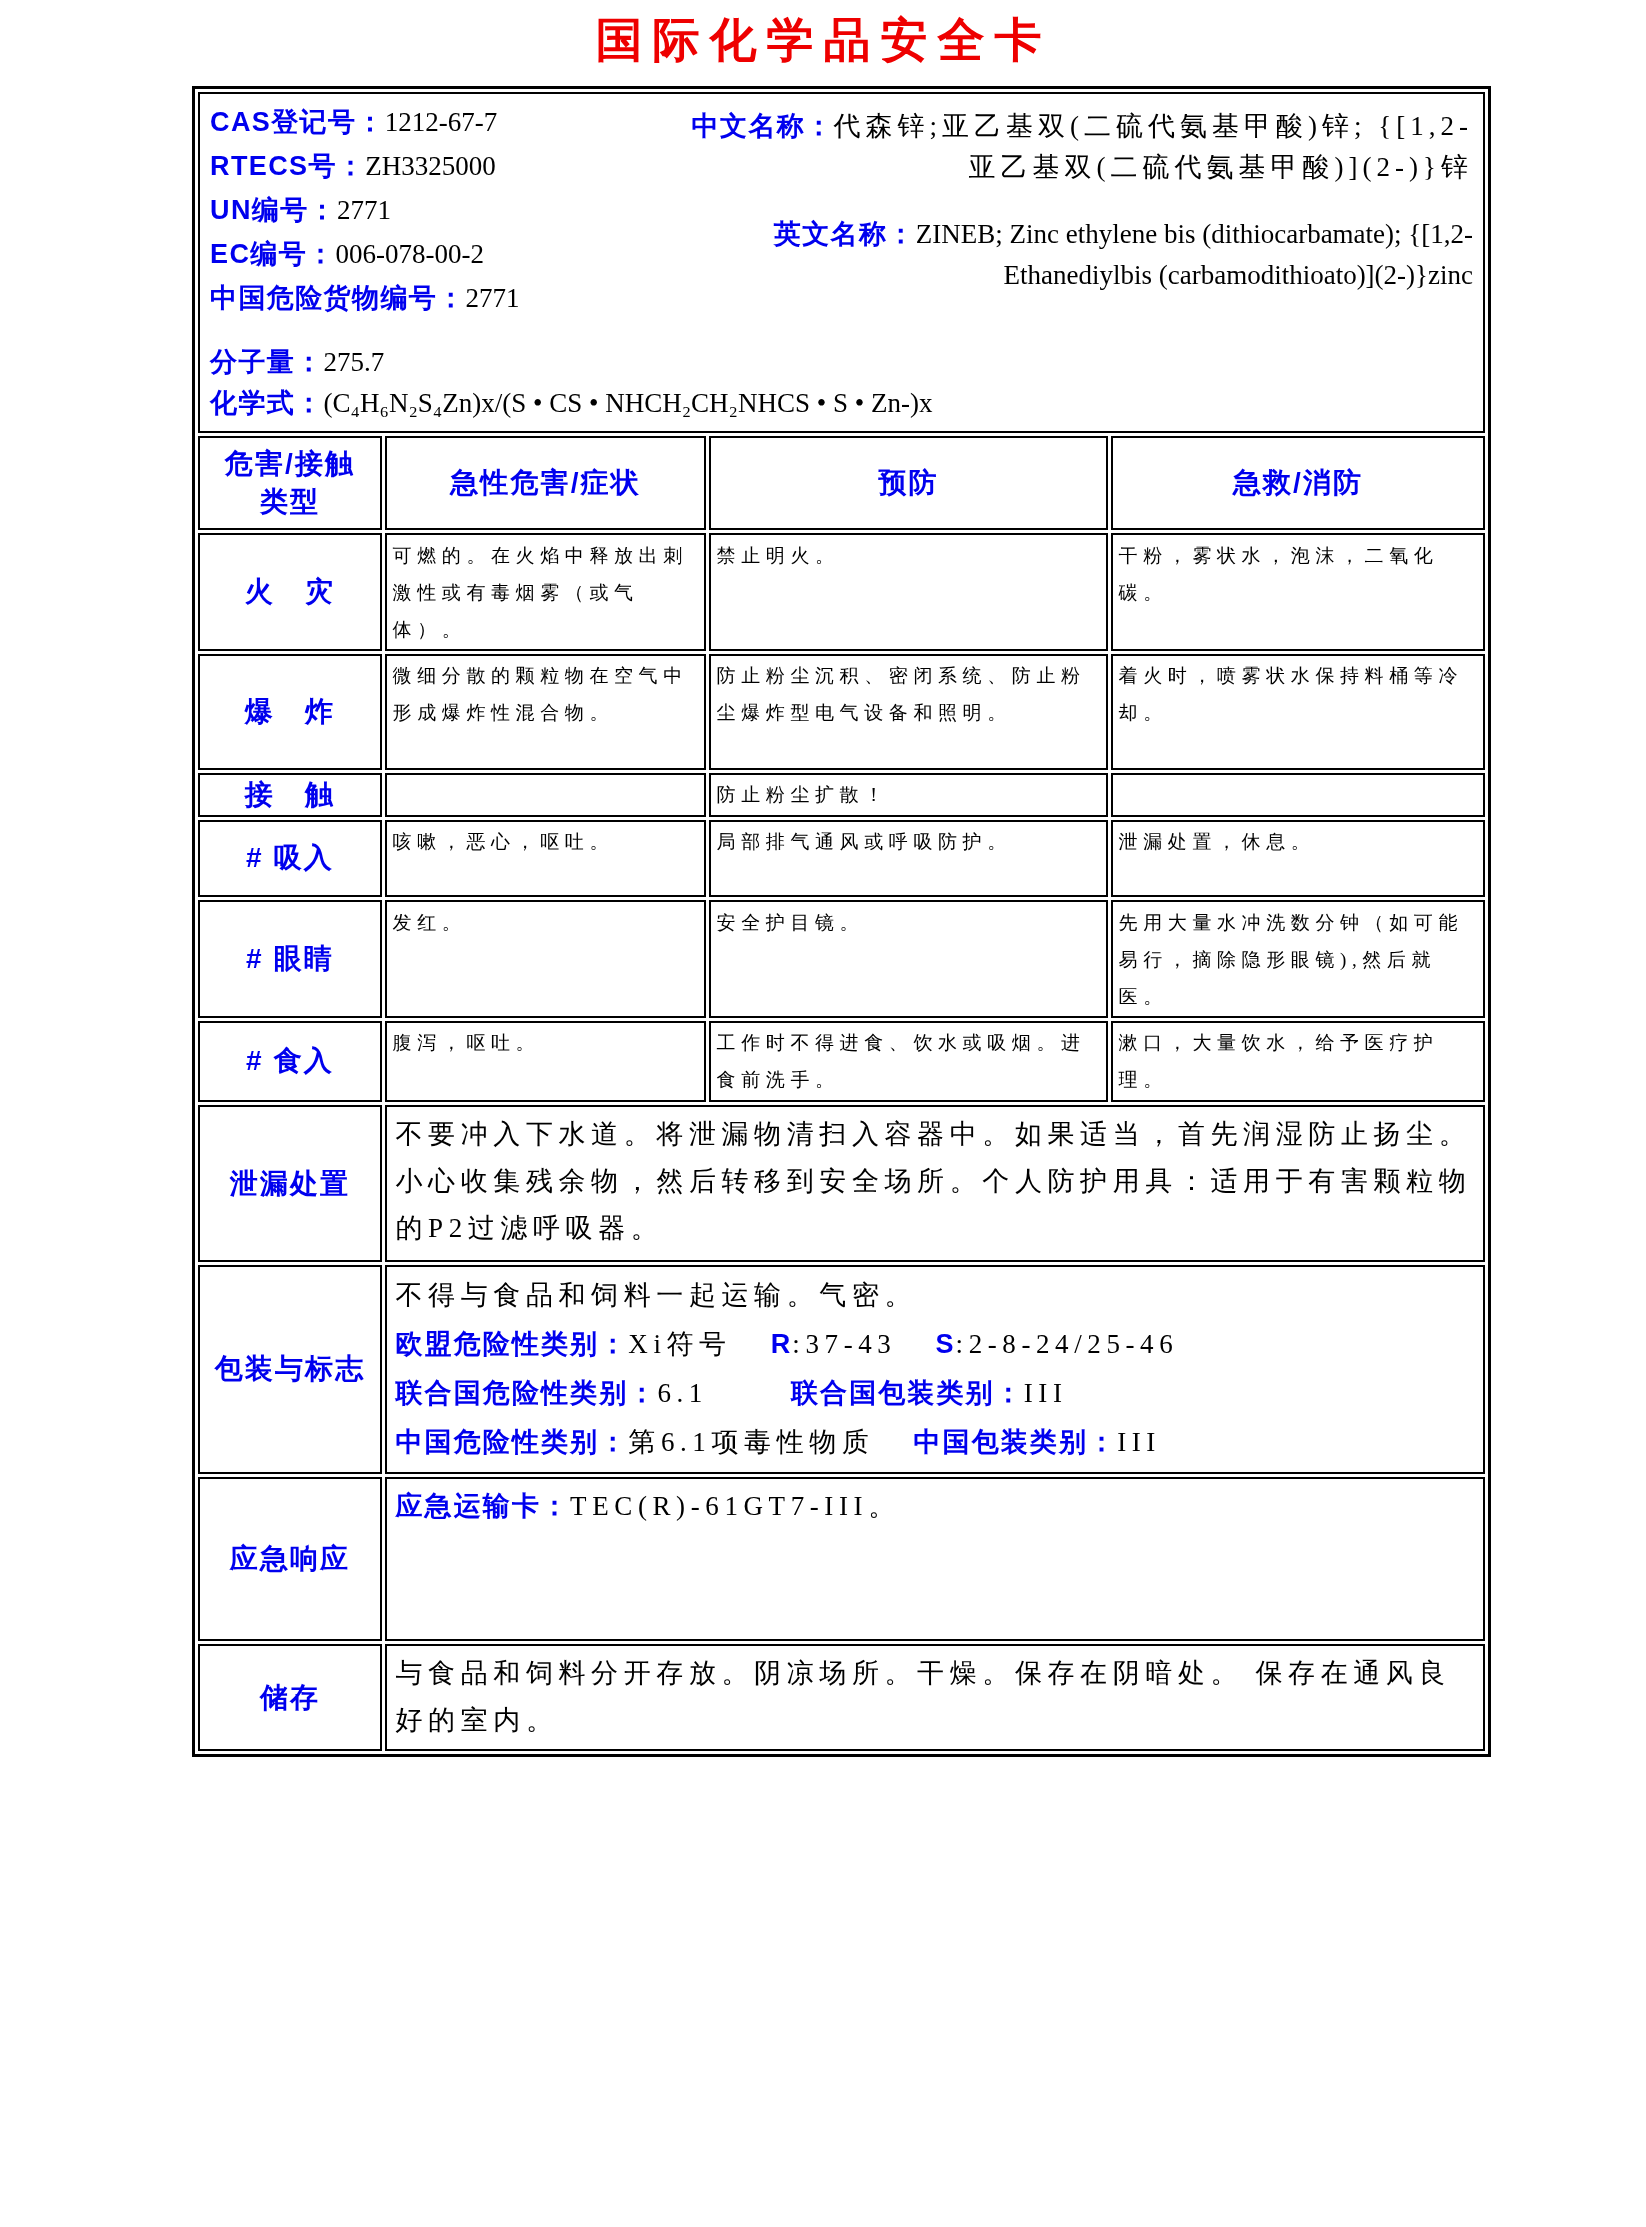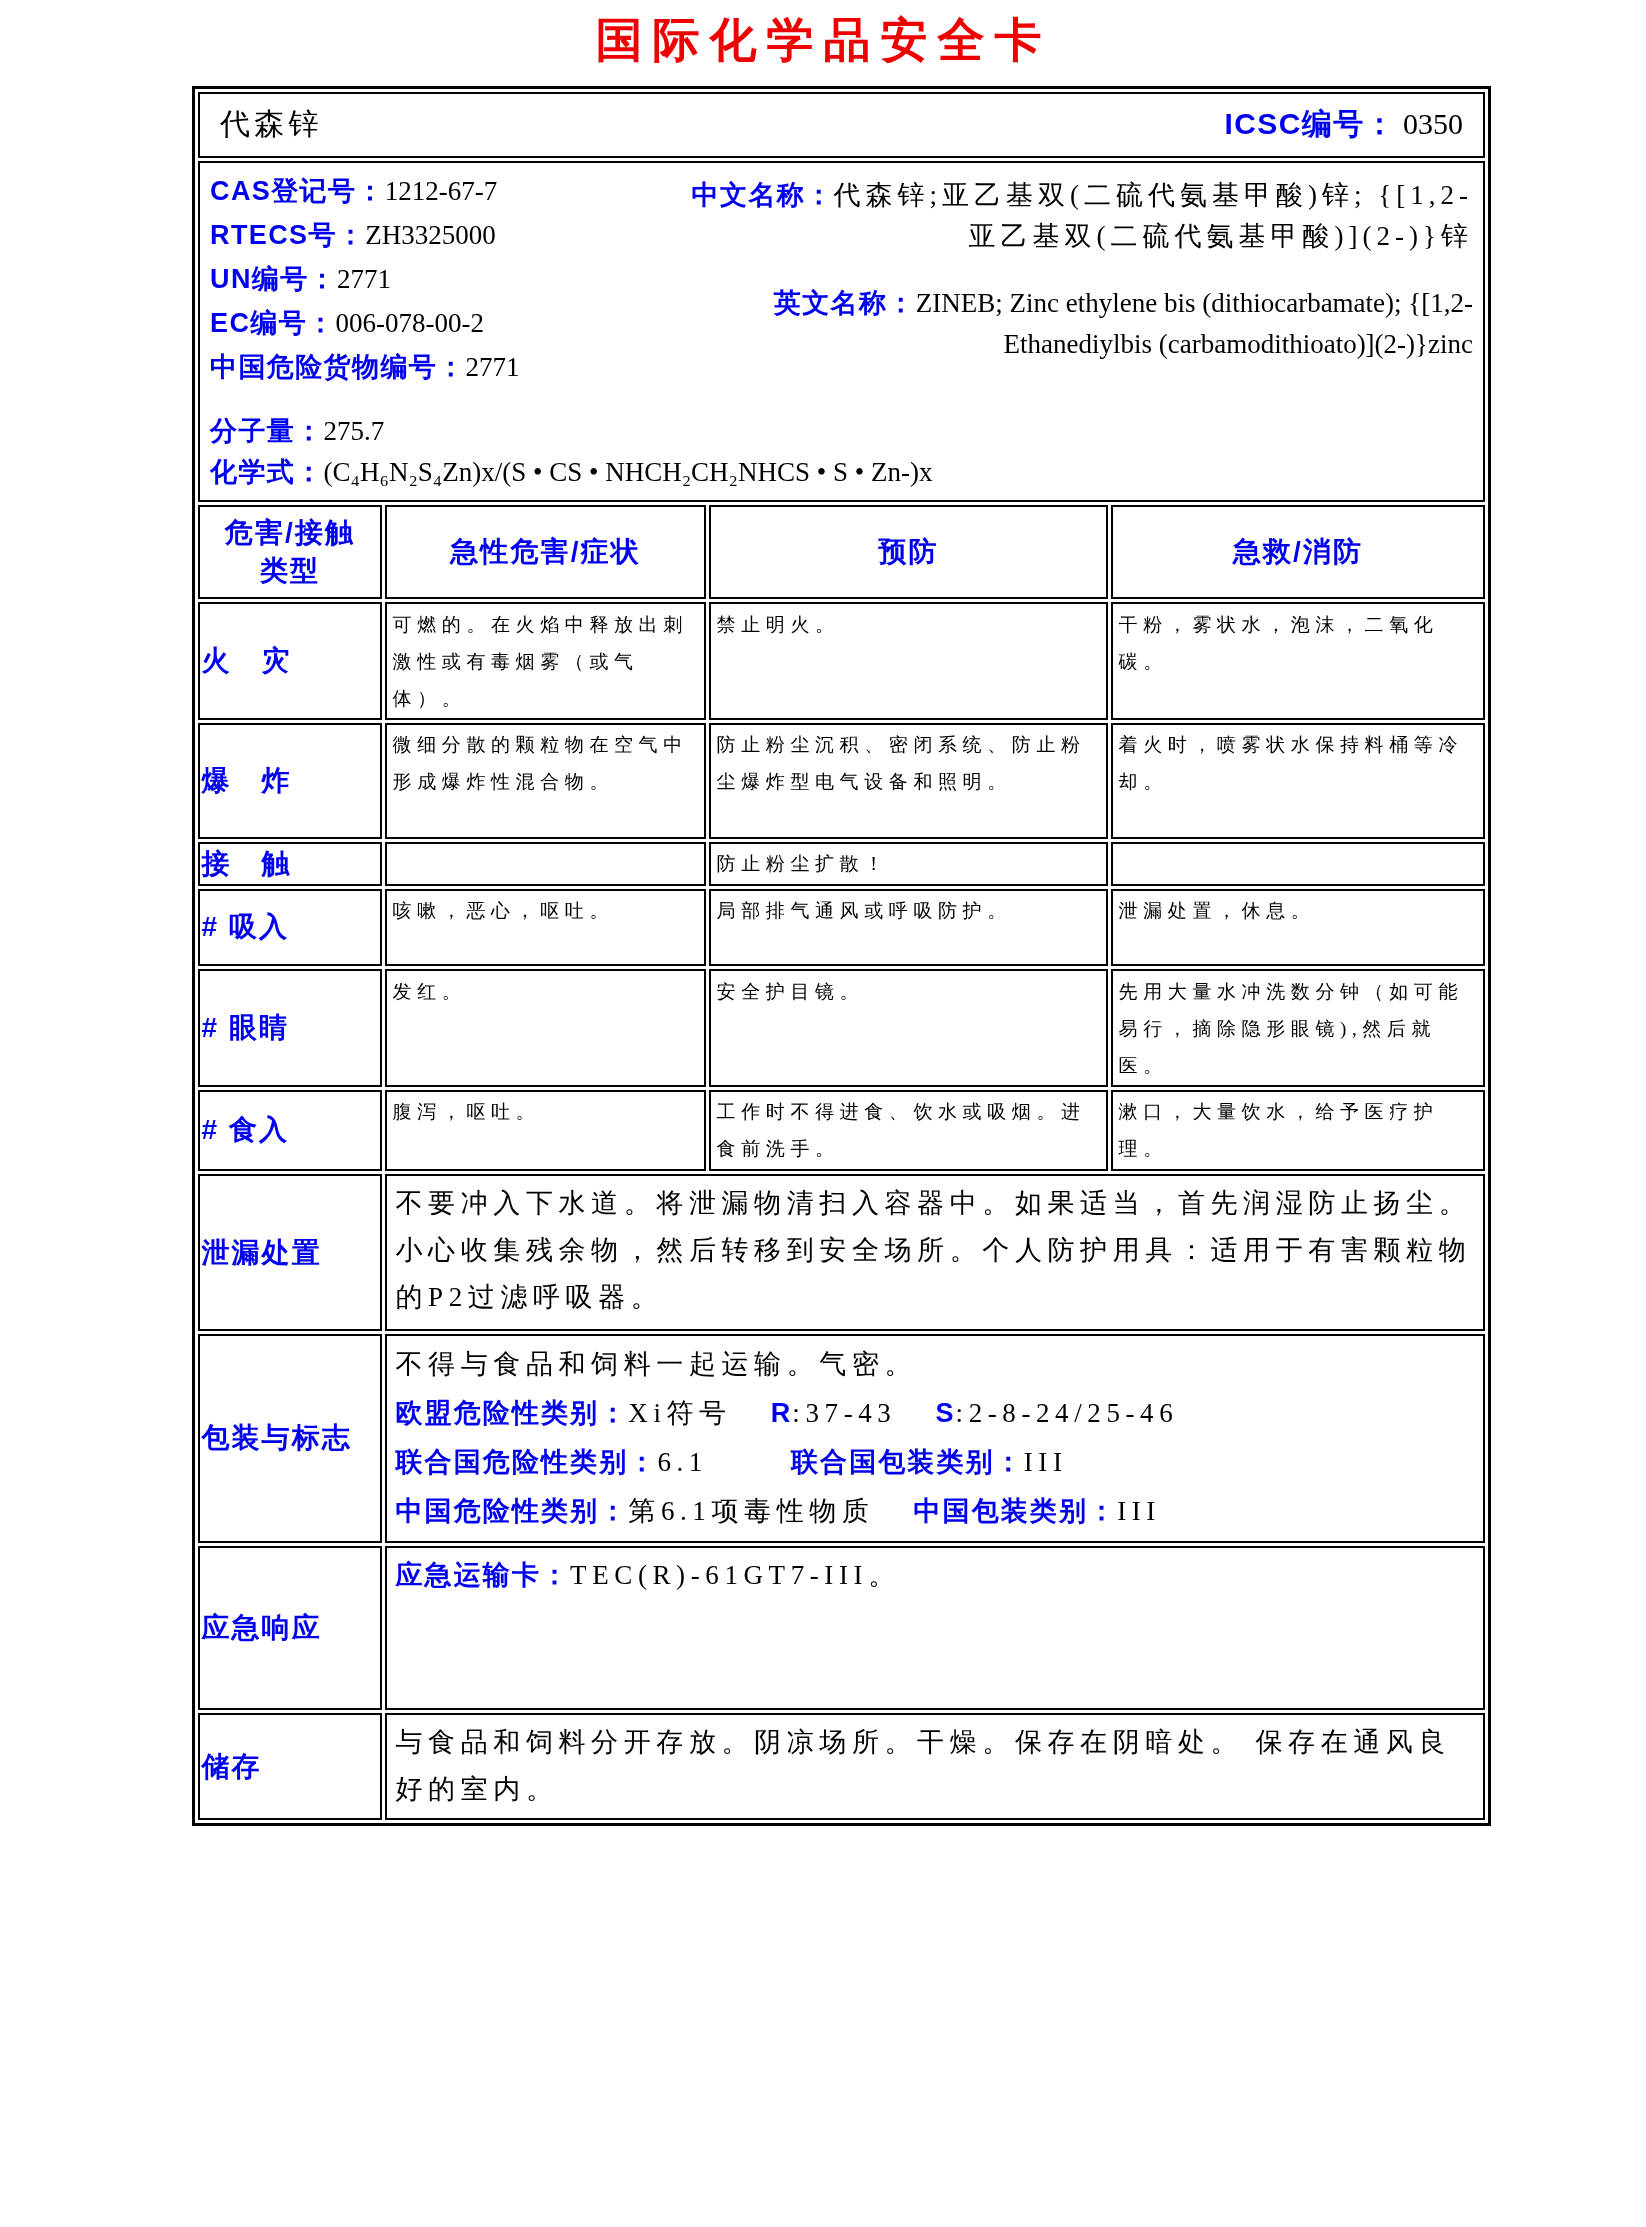--- a/index.html
+++ b/index.html
@@ -68,21 +68,21 @@
     font-weight: bold;
     color: #0000ee;
     font-size: 28px;
     letter-spacing: 2.1px;
     white-space: pre-line;
     line-height: 38px;
   }
 
   
   td.rowlab {
-    text-align: left; vertical-align: middle;
+    text-align: center; vertical-align: middle;
     font-family: "Liberation Sans", "DejaVu Sans", sans-serif;
     font-weight: bold;
     color: #0000ee;
     font-size: 28px;
     letter-spacing: 2.1px;
     padding: 0 1.4px;
   }
   td.cell {
     font-size: 19px;
     line-height: 37px;
@@ -124,30 +124,20 @@
 
   <table class="card">
     <colgroup>
       <col style="width:184px">
         <col style="width:321px">
         <col style="width:399px">
         <col style="width:374px">
     </colgroup>
 
     <tbody>
-        <tr>
-      <td colspan="4" class="head-cell">
-        <div class="head-flex">
-          <span class="chem-name">代森锌</span>
-          <span class="icsc">
-            <span class="lbl">ICSC编号：</span><span class="val">0350</span>
-          </span>
-        </div>
-      </td>
-    </tr>
 
     <tr>
       <td colspan="4" class="info-cell">
         <div class="info-flex">
           <div class="info-left">
             <div class="line"><span class="lbl">CAS登记号：</span><span class="val">1212-67-7</span></div>
             <div class="line"><span class="lbl">RTECS号：</span><span class="val">ZH3325000</span></div>
             <div class="line"><span class="lbl">UN编号：</span><span class="val">2771</span></div>
             <div class="line"><span class="lbl">EC编号：</span><span class="val">006-078-00-2</span></div>
             <div class="line"><span class="lbl">中国危险货物编号：</span><span class="val">2771</span></div>

